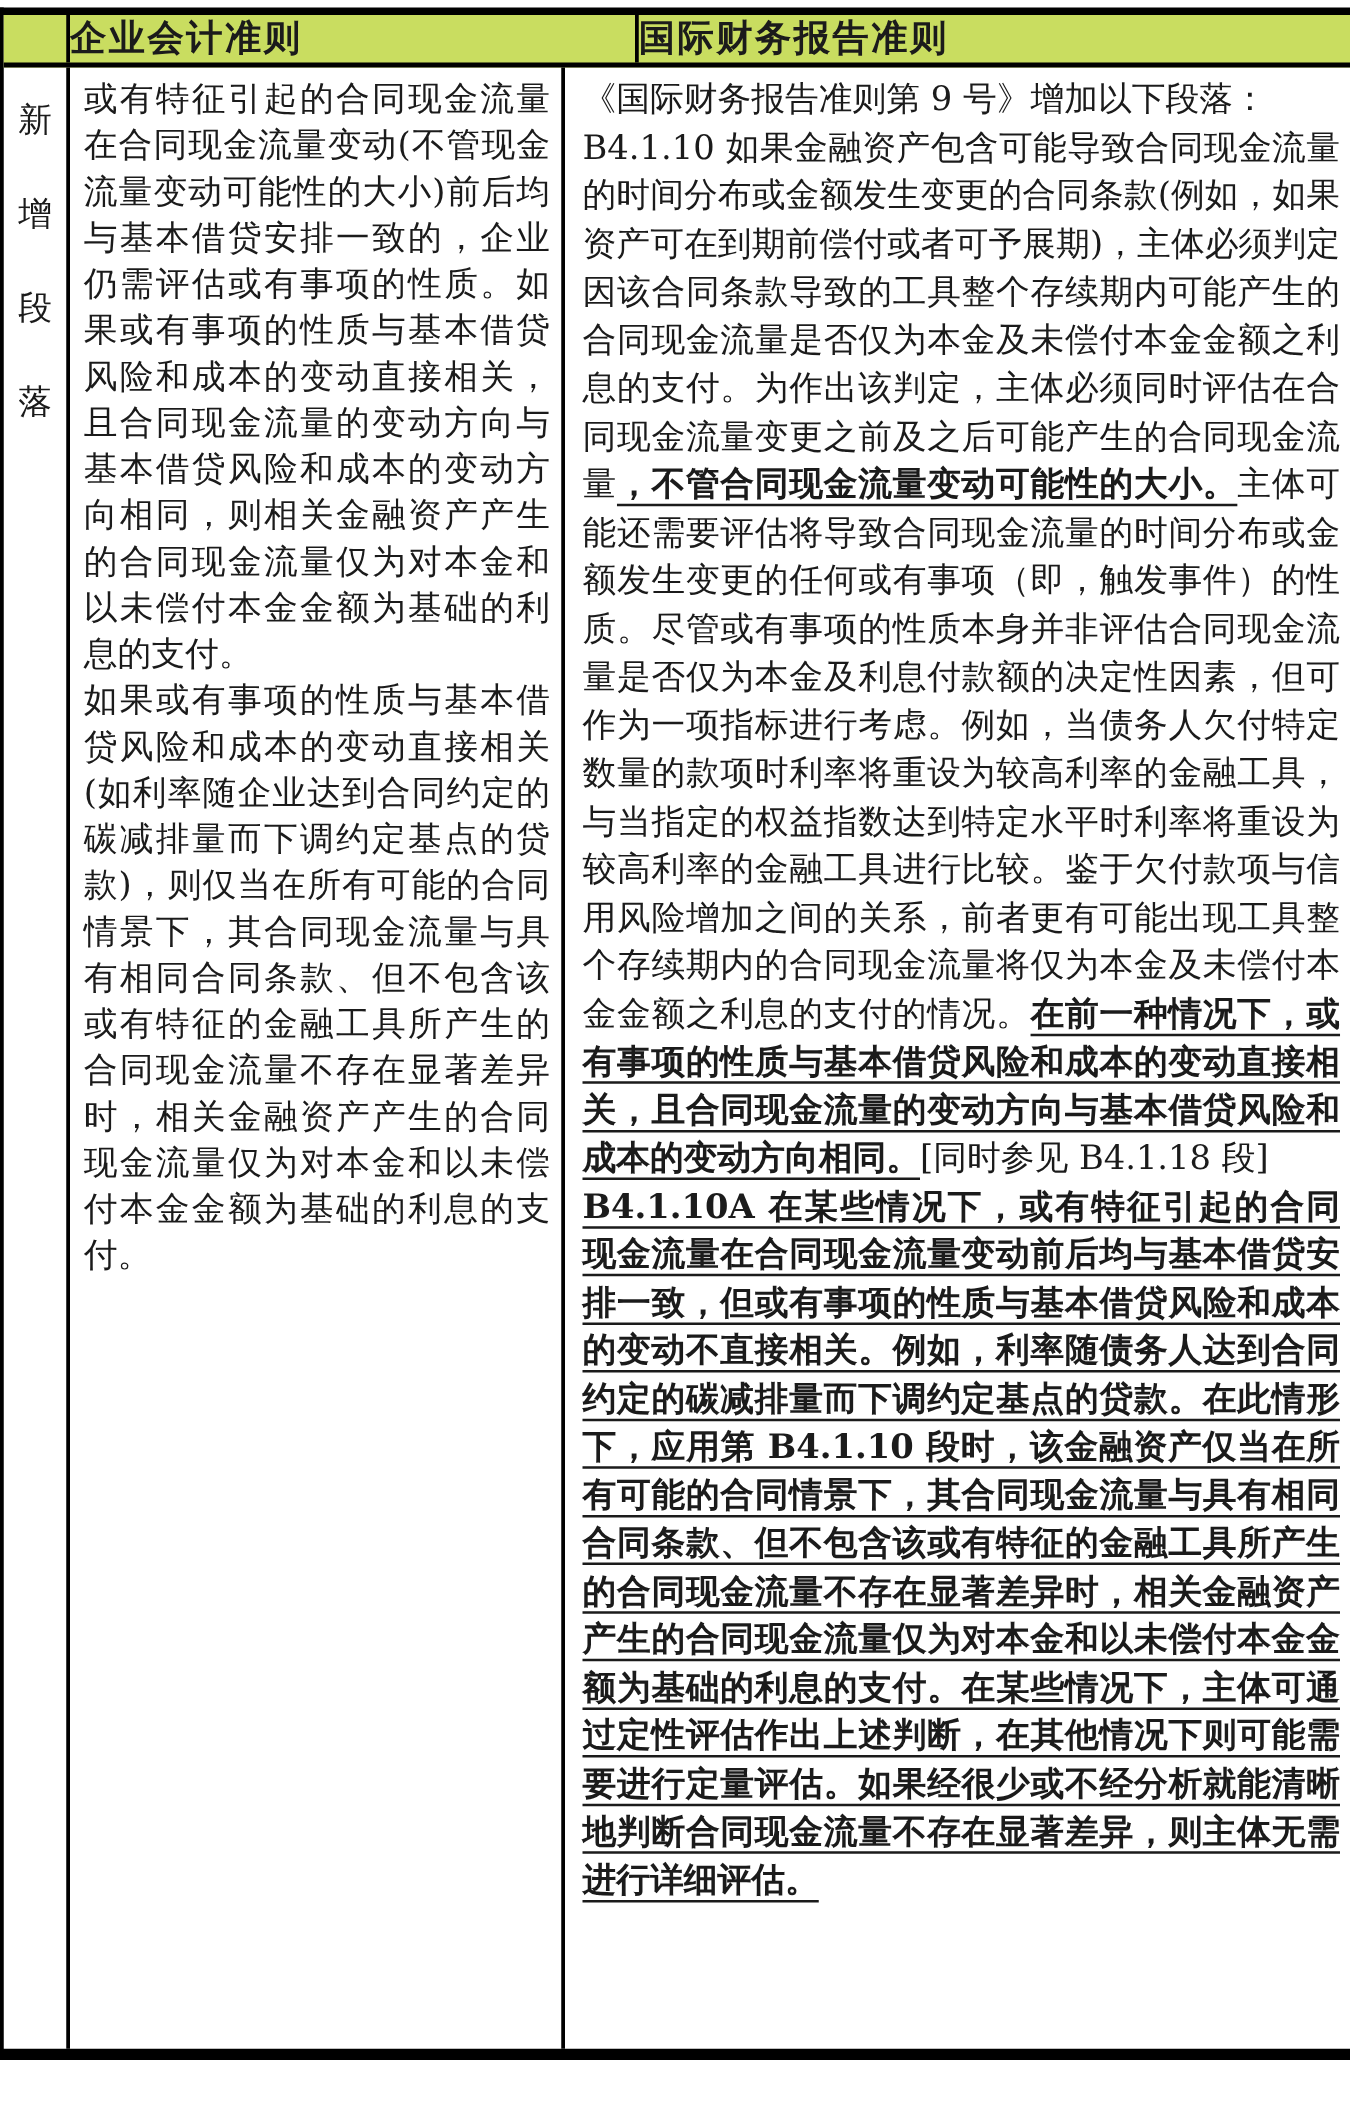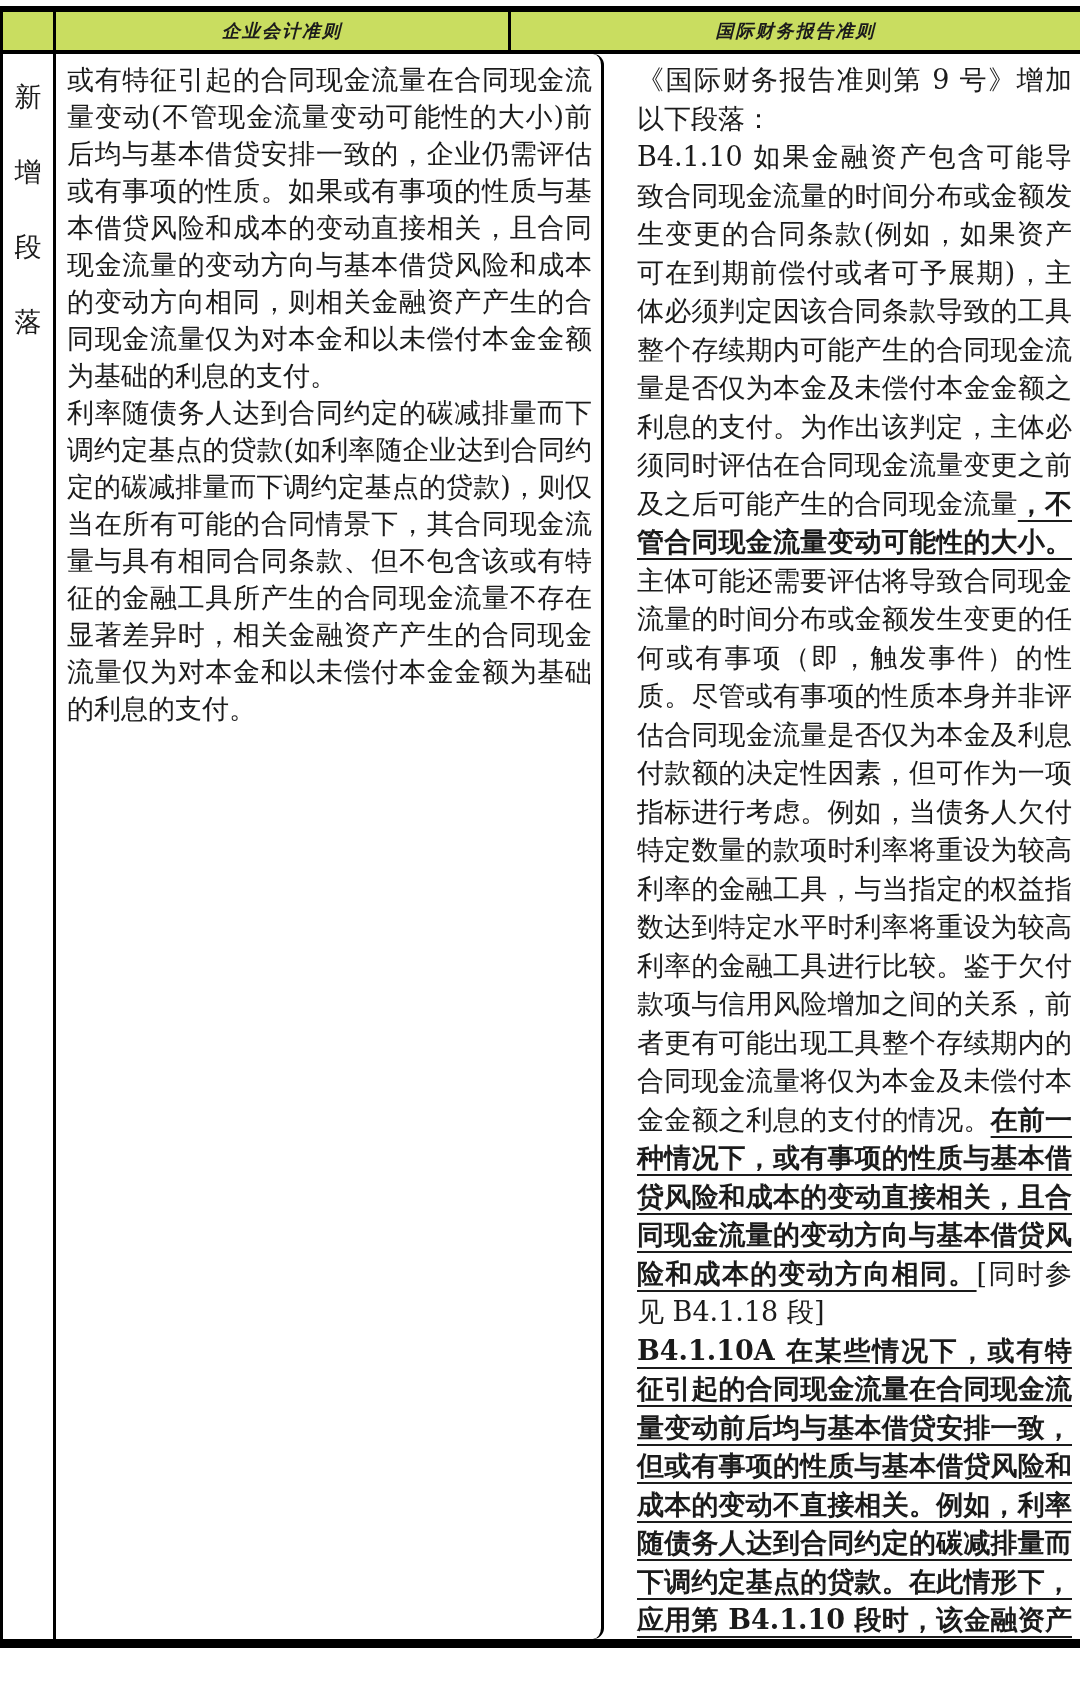--- a/index.html
+++ b/index.html
@@ -20,43 +20,43 @@
     border-left:3px solid #000;
     display:flex;flex-direction:column;
   }
   .thead{
     display:flex;flex:0 0 auto;
     height:38px;
     border-bottom:4px solid #000;
   }
   .th{
     box-sizing:border-box;
-    display:flex;align-items:center;justify-content:center;
-    font-weight:bold;font-size:18px;letter-spacing:2px;font-style:italic;
+    display:flex;align-items:center;
+    font-weight:bold;font-size:29px;letter-spacing:2px;
   }
   .th-label{width:53px;border-right:3px solid #000;}
   .th-cas{width:455px;border-right:3px solid #000;}
   .th-ifrs{flex:1;border-radius:16px;}
   .tbody{display:flex;flex:1 1 auto;align-items:stretch;min-height:0;}
   .td{box-sizing:border-box;overflow:hidden;}
   .td-label{
     width:53px;border-right:3px solid #000;
     text-align:center;font-size:27px;
     padding-top:12px;
   }
   .label-char{height:75px;line-height:62px;}
   .td-cas{
-    width:548px;border-right:3px solid #000;
+    width:396px;border-right:3px solid #000;
     padding:7px 9px 0 11px;
-    font-size:27px;line-height:37px;border-radius:11px;
+    font-size:27px;line-height:37px;
   }
   .td-ifrs{
     flex:1;
     padding:7px 8px 0 14px;
-    font-size:27px;line-height:38.5px;margin-left:19px;
+    font-size:27px;line-height:38.5px;
   }
   .td p{margin:0;text-align:justify;text-justify:inter-ideograph;}
   .seg-em{
     font-weight:bold;
     text-decoration:underline;
     text-underline-offset:7px;
     text-decoration-thickness:2px;
   }
 </style>
 </head>
@@ -79,21 +79,21 @@
 
     <div class="tbody">
       <div class="td td-label" id="label-cell">
           <div class="label-char">新</div>
           <div class="label-char">增</div>
           <div class="label-char">段</div>
           <div class="label-char">落</div>
         </div>
       <div class="td td-cas" id="cas-cell">
           <p>或有特征引起的合同现金流量在合同现金流量变动(不管现金流量变动可能性的大小)前后均与基本借贷安排一致的，企业仍需评估或有事项的性质。如果或有事项的性质与基本借贷风险和成本的变动直接相关，且合同现金流量的变动方向与基本借贷风险和成本的变动方向相同，则相关金融资产产生的合同现金流量仅为对本金和以未偿付本金金额为基础的利息的支付。</p>
-          <p>利率随债务人达到合同约定的碳减排量而下调约定基点的贷款(如利率随企业达到合同约定的碳减排量而下调约定基点的贷款)，则仅当在所有可能的合同情景下，其合同现金流量与具有相同合同条款、但不包含该或有特征的金融工具所产生的合同现金流量不存在显著差异时，相关金融资产产生的合同现金流量仅为对本金和以未偿付本金金额为基础的利息的支付。</p>
+          <p>如果或有事项的性质与基本借贷风险和成本的变动直接相关(如利率随企业达到合同约定的碳减排量而下调约定基点的贷款)，则仅当在所有可能的合同情景下，其合同现金流量与具有相同合同条款、但不包含该或有特征的金融工具所产生的合同现金流量不存在显著差异时，相关金融资产产生的合同现金流量仅为对本金和以未偿付本金金额为基础的利息的支付。</p>
         </div>
       <div class="td td-ifrs" id="ifrs-cell">
           <p><span class="seg-n">《国际财务报告准则第 9 号》增加以下段落：</span></p>
           <p><span class="seg-n">B4.1.10 如果金融资产包含可能导致合同现金流量的时间分布或金额发生变更的合同条款(例如，如果资产可在到期前偿付或者可予展期)，主体必须判定因该合同条款导致的工具整个存续期内可能产生的合同现金流量是否仅为本金及未偿付本金金额之利息的支付。为作出该判定，主体必须同时评估在合同现金流量变更之前及之后可能产生的合同现金流量</span><span class="seg-em">，不管合同现金流量变动可能性的大小。</span><span class="seg-n">主体可能还需要评估将导致合同现金流量的时间分布或金额发生变更的任何或有事项（即，触发事件）的性质。尽管或有事项的性质本身并非评估合同现金流量是否仅为本金及利息付款额的决定性因素，但可作为一项指标进行考虑。例如，当债务人欠付特定数量的款项时利率将重设为较高利率的金融工具，与当指定的权益指数达到特定水平时利率将重设为较高利率的金融工具进行比较。鉴于欠付款项与信用风险增加之间的关系，前者更有可能出现工具整个存续期内的合同现金流量将仅为本金及未偿付本金金额之利息的支付的情况。</span><span class="seg-em">在前一种情况下，或有事项的性质与基本借贷风险和成本的变动直接相关，且合同现金流量的变动方向与基本借贷风险和成本的变动方向相同。</span><span class="seg-n">[同时参见 B4.1.18 段]</span></p>
           <p><span class="seg-em">B4.1.10A 在某些情况下，或有特征引起的合同现金流量在合同现金流量变动前后均与基本借贷安排一致，但或有事项的性质与基本借贷风险和成本的变动不直接相关。例如，利率随债务人达到合同约定的碳减排量而下调约定基点的贷款。在此情形下，应用第 B4.1.10 段时，该金融资产仅当在所有可能的合同情景下，其合同现金流量与具有相同合同条款、但不包含该或有特征的金融工具所产生的合同现金流量不存在显著差异时，相关金融资产产生的合同现金流量仅为对本金和以未偿付本金金额为基础的利息的支付。在某些情况下，主体可通过定性评估作出上述判断，在其他情况下则可能需要进行定量评估。如果经很少或不经分析就能清晰地判断合同现金流量不存在显著差异，则主体无需进行详细评估。</span></p>
         </div>
     </div>
 
   </div>
 </div>

